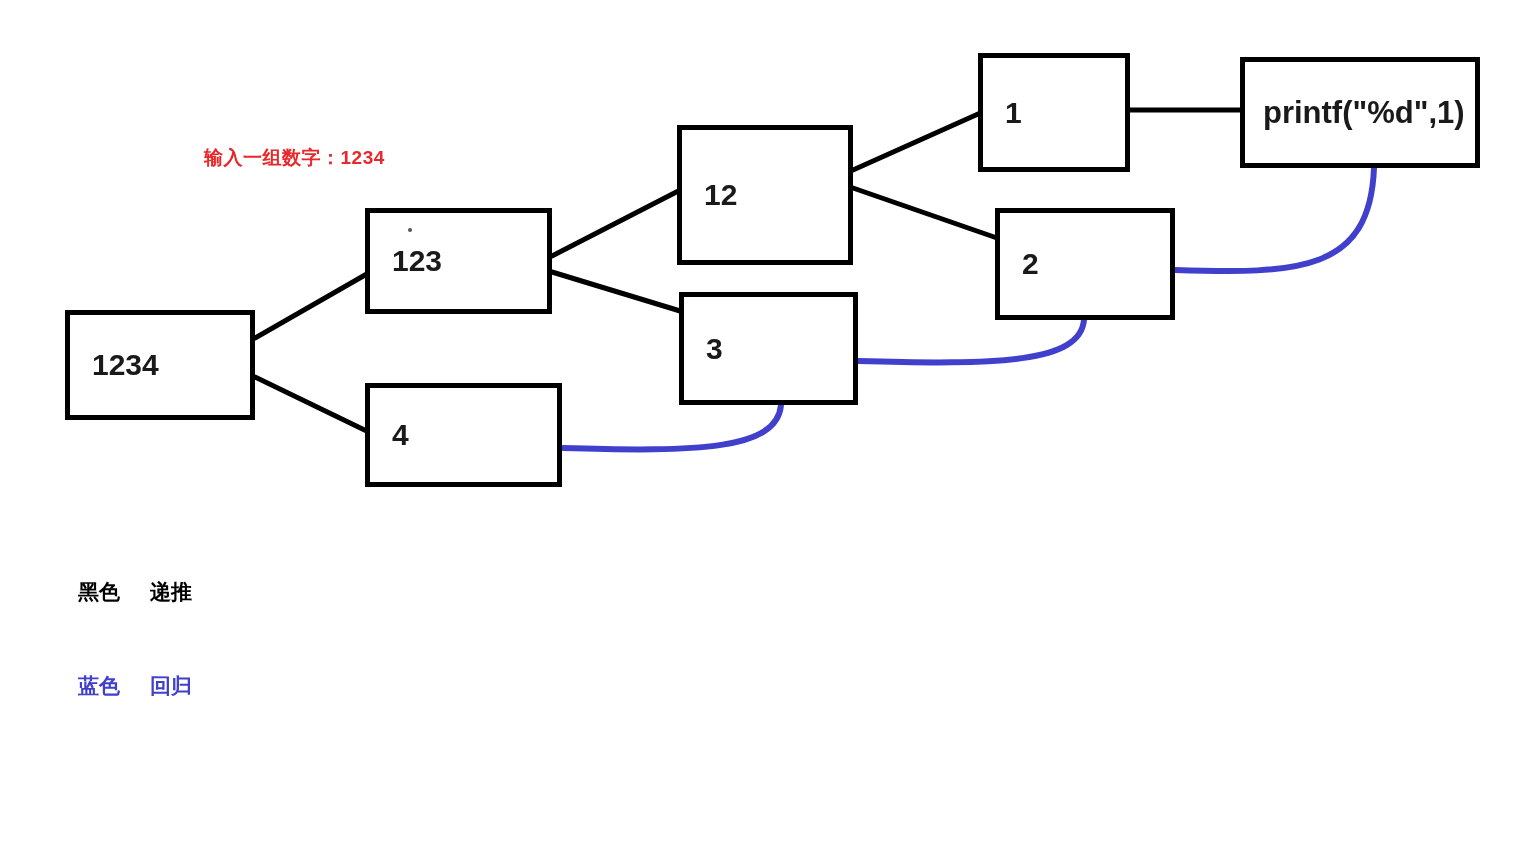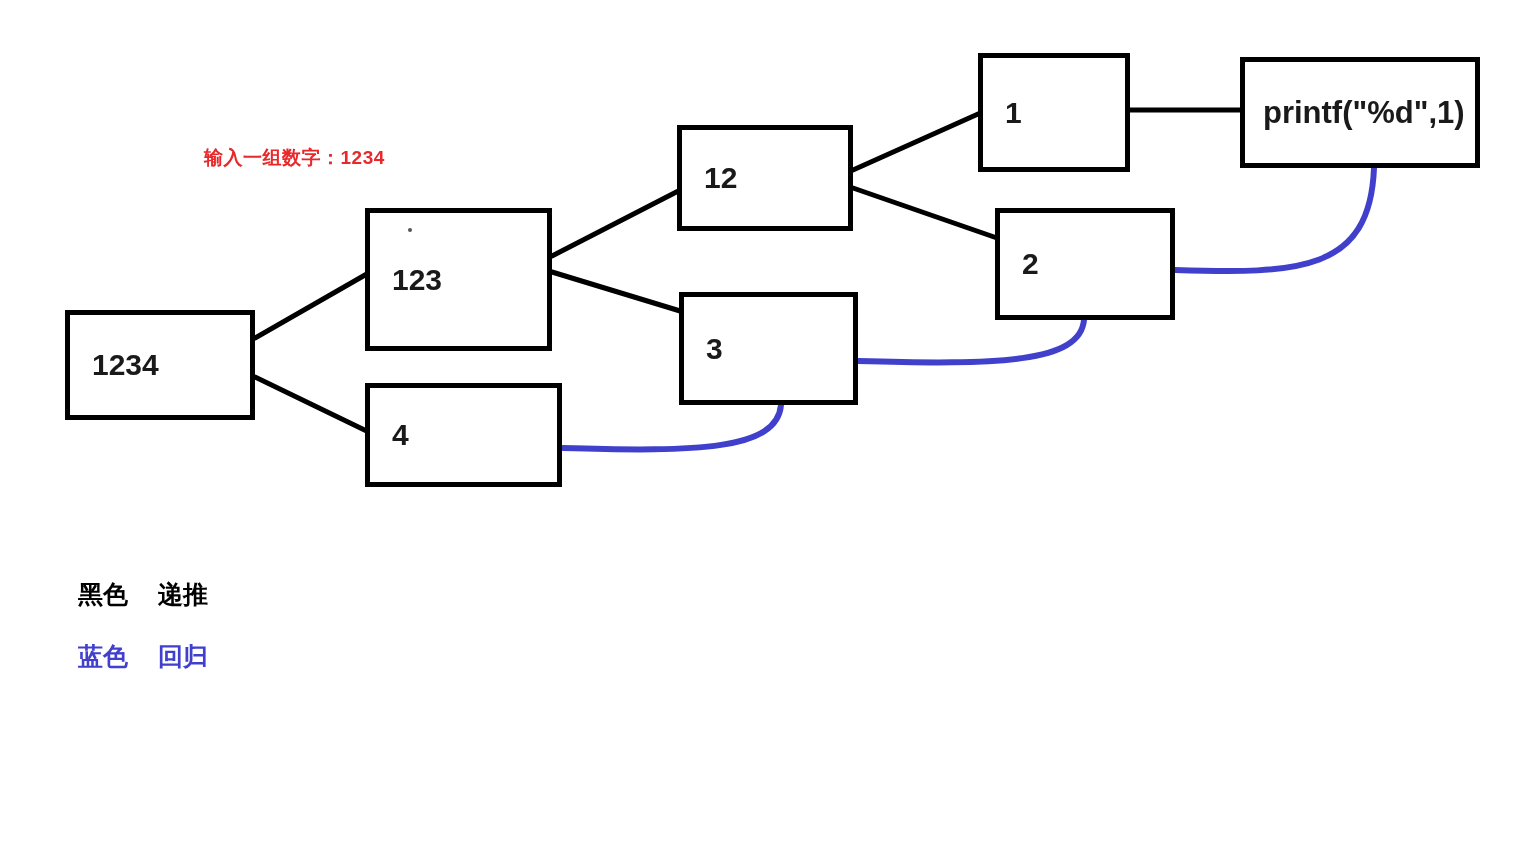--- a/index.html
+++ b/index.html
@@ -53,27 +53,27 @@
   }
   #input-note {
     left: 204px;
     top: 145px;
     font-size: 19px;
     color: #e8282a;
     letter-spacing: 0.5px;
   }
   .legend-row {
     position: absolute;
-    font-size: 25px;
+    font-size: 21px;
     font-weight: bold;
     white-space: nowrap;
     z-index: 4;
   }
   #legend-black { left: 78px; top: 578px; color: #000000; }
-  #legend-blue  { left: 78px; top: 640px; color: #4040cc; }
+  #legend-blue  { left: 78px; top: 672px; color: #4040cc; }
   .legend-swatch-label { margin-right: 30px; }
   .dot-artifact {
     position: absolute;
     width: 4px;
     height: 4px;
     background: #555;
     border-radius: 50%;
     z-index: 4;
   }
 </style>
@@ -94,24 +94,24 @@
       <path d="M 563 448 C 698.16 452, 777 450, 781 405" fill="none" stroke="#4040cc" stroke-width="6" stroke-linecap="round"></path>
       <path d="M 858 361 C 998.12 365, 1080 363, 1084 320" fill="none" stroke="#4040cc" stroke-width="6" stroke-linecap="round"></path>
       <path d="M 1175 270 C 1298.38 274, 1370 272, 1374 168" fill="none" stroke="#4040cc" stroke-width="6" stroke-linecap="round"></path>
     </g>
 </svg>
 
 <div id="nodes-layer">
     <div class="node num" style="left: 65px; top: 310px; width: 190px; height: 110px; text-align: right;">
       <span class="node-label">1234</span>
     </div>
-    <div class="node num" style="left: 365px; top: 208px; width: 187px; height: 143px;">
+    <div class="node num" style="left: 365px; top: 208px; width: 187px; height: 106px;">
       <span class="node-label">123</span>
     </div>
-    <div class="node num" style="left: 677px; top: 125px; width: 176px; height: 106px;">
+    <div class="node num" style="left: 677px; top: 125px; width: 176px; height: 140px;">
       <span class="node-label">12</span>
     </div>
     <div class="node num" style="left: 978px; top: 53px; width: 152px; height: 119px;">
       <span class="node-label">1</span>
     </div>
     <div class="node call" style="left: 1240px; top: 57px; width: 240px; height: 111px;">
       <span class="node-label">printf("%d",1)</span>
     </div>
     <div class="node num" style="left: 995px; top: 208px; width: 180px; height: 112px;">
       <span class="node-label">2</span>

